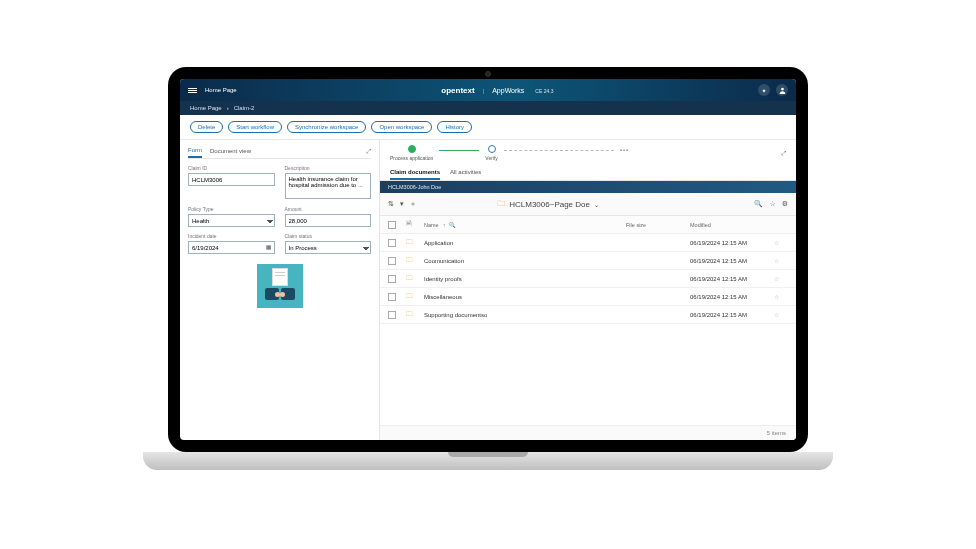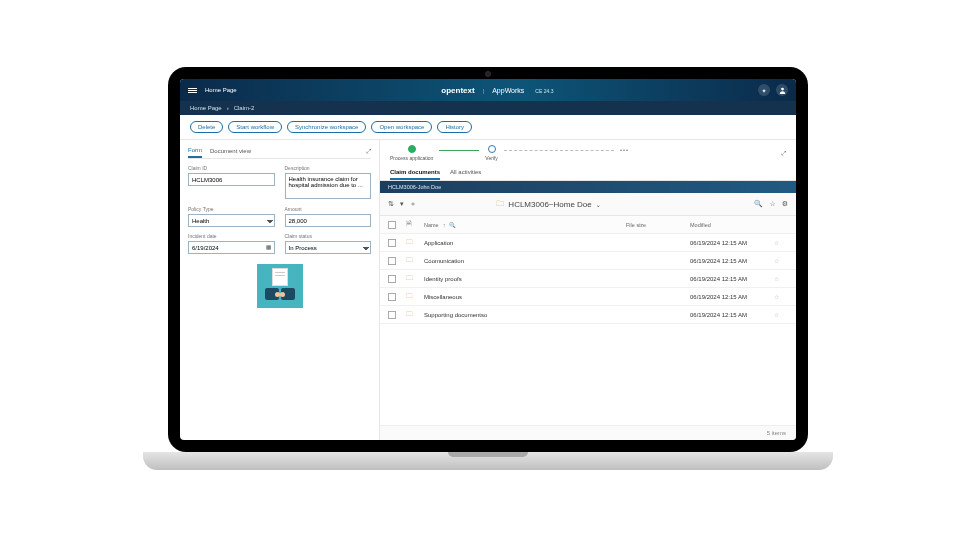--- a/index.html
+++ b/index.html
@@ -343,21 +343,21 @@
           </div>
 
           <div class="folder-bar">HCLM3006-John Doe</div>
 
           <div class="doc-toolbar">
             <span class="tb-ico">⇅</span>
             <span class="tb-ico">▾</span>
             <span class="tb-ico">＋</span>
             <div class="folder-title">
               <span class="fico">🗀</span>
-              <span>HCLM3006~Home Doe</span>
+              <span>HCLM3006~Page Doe</span>
               <span style="font-size:6px;">⌄</span>
             </div>
             <div class="tb-right">
               <span class="tb-ico">🔍</span>
               <span class="tb-ico">☆</span>
               <span class="tb-ico">⚙</span>
             </div>
           </div>
 
           <div class="doc-head-row">

